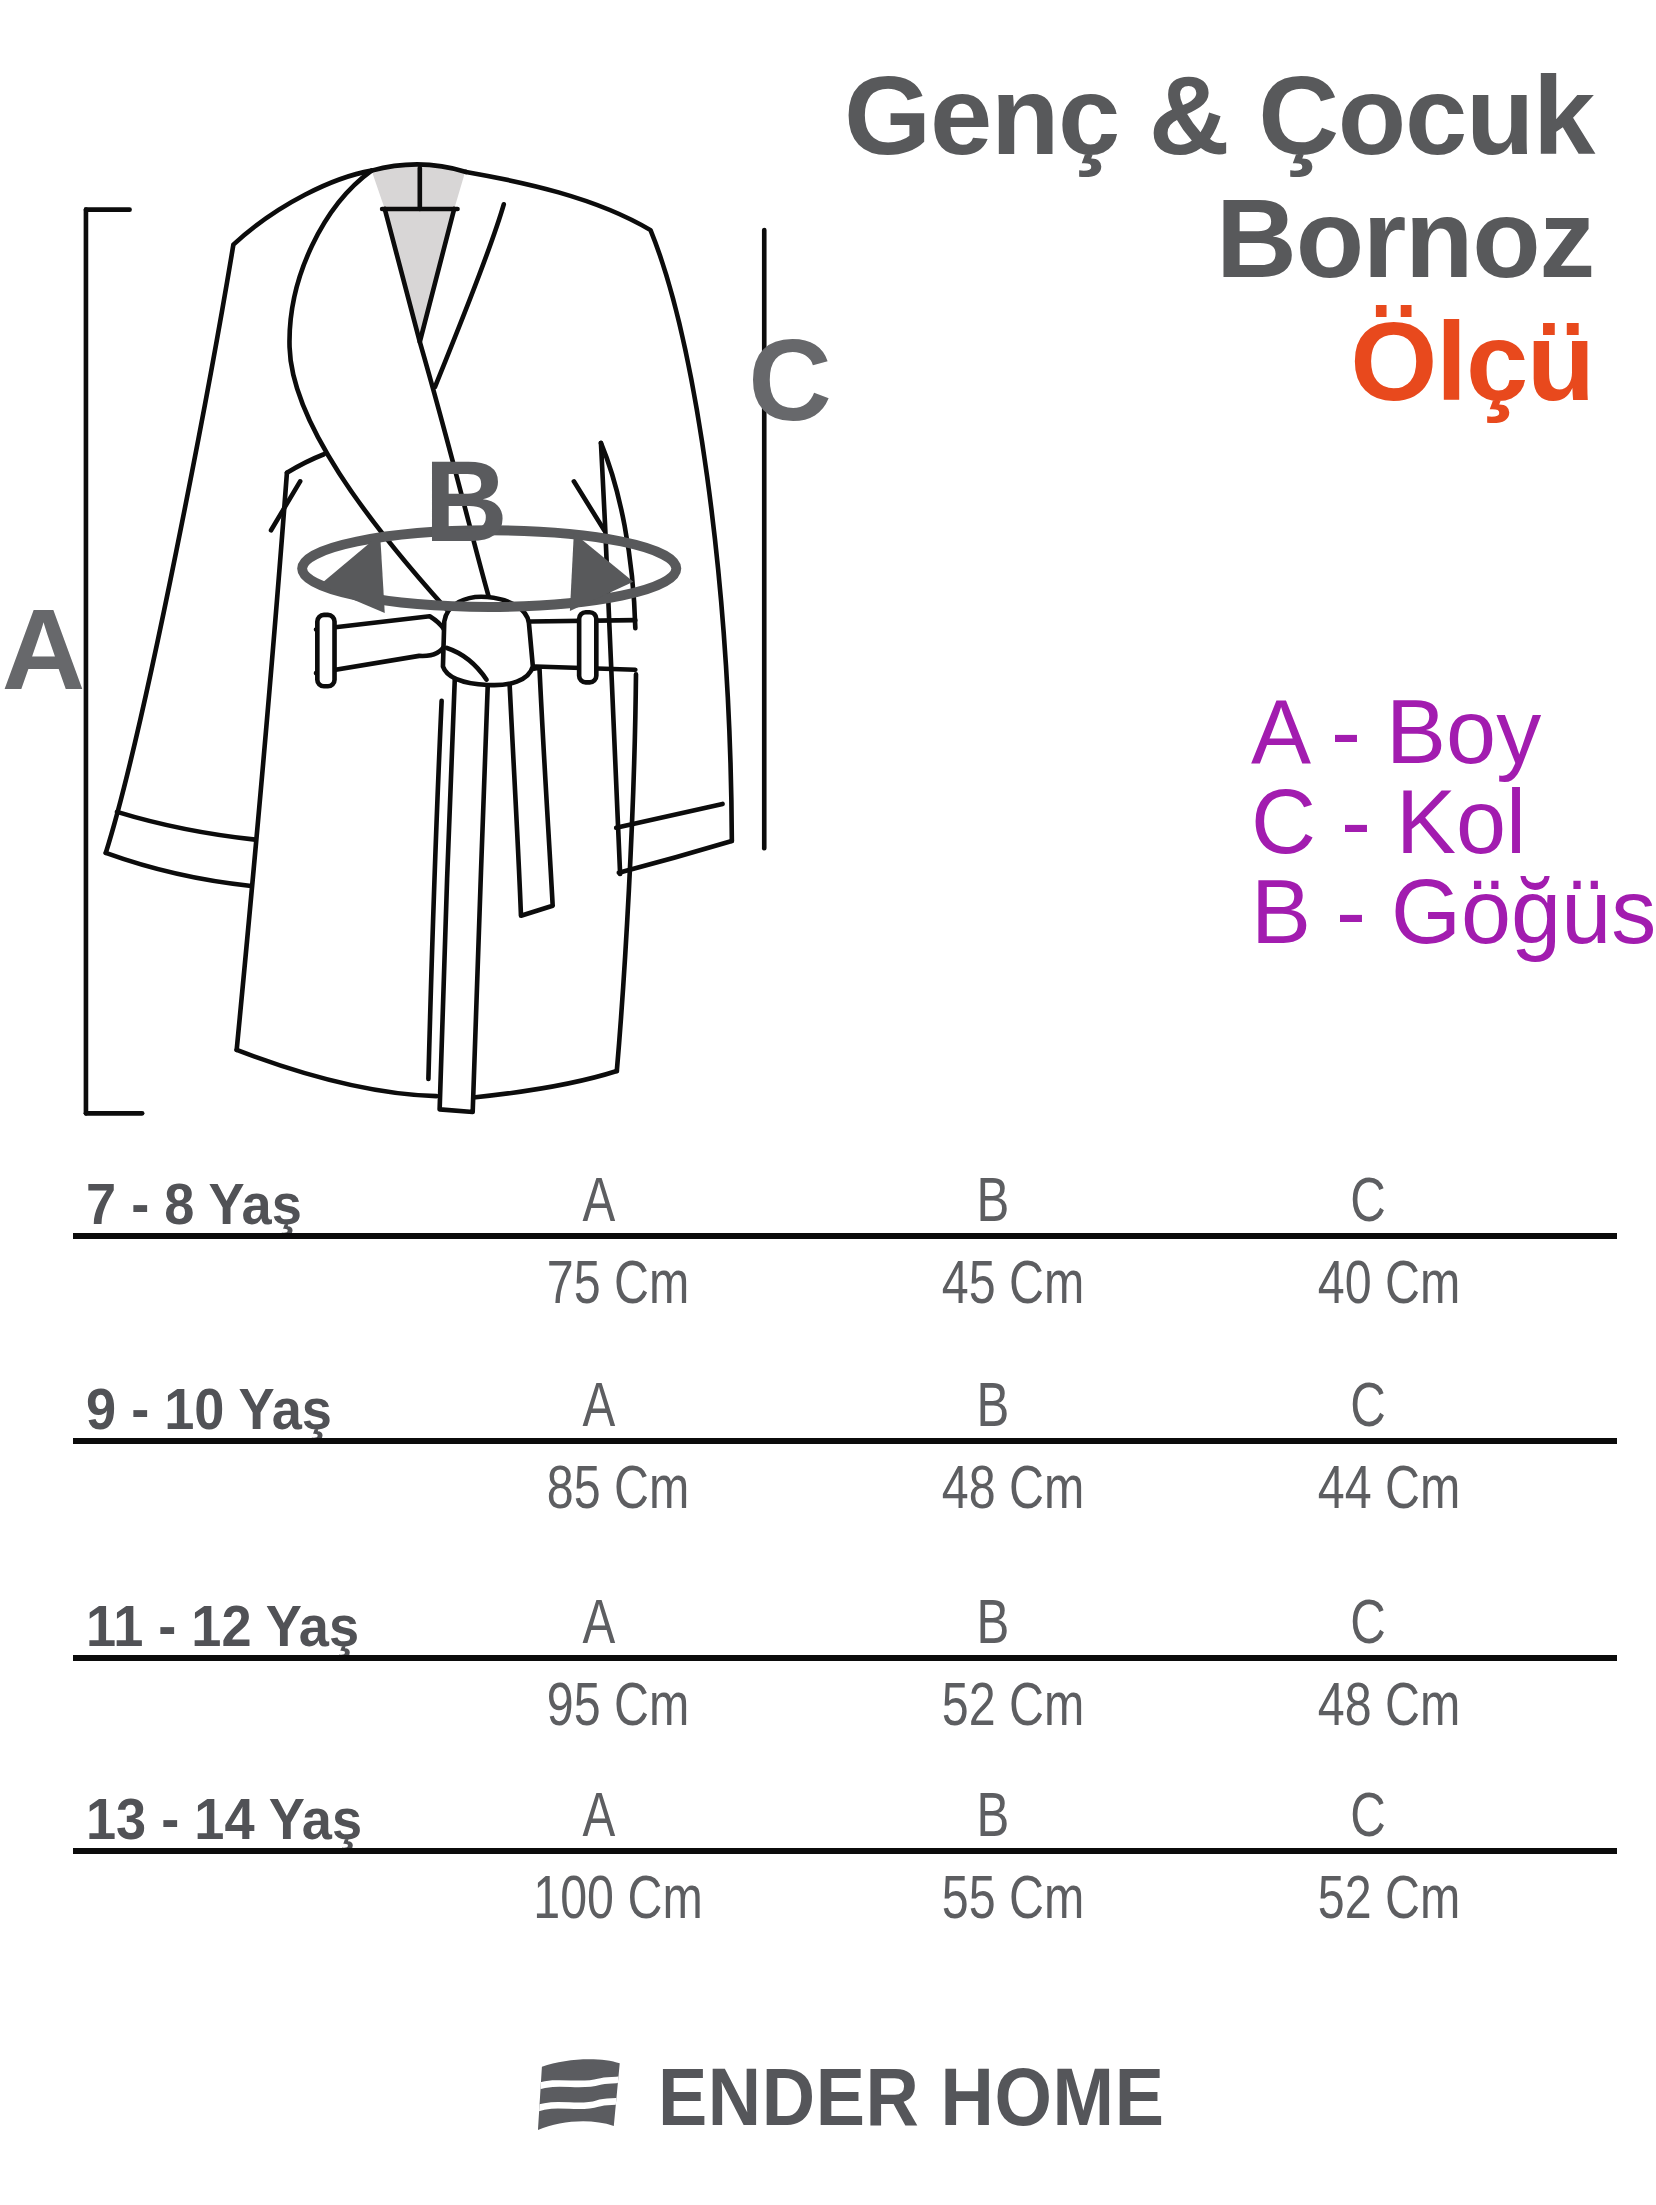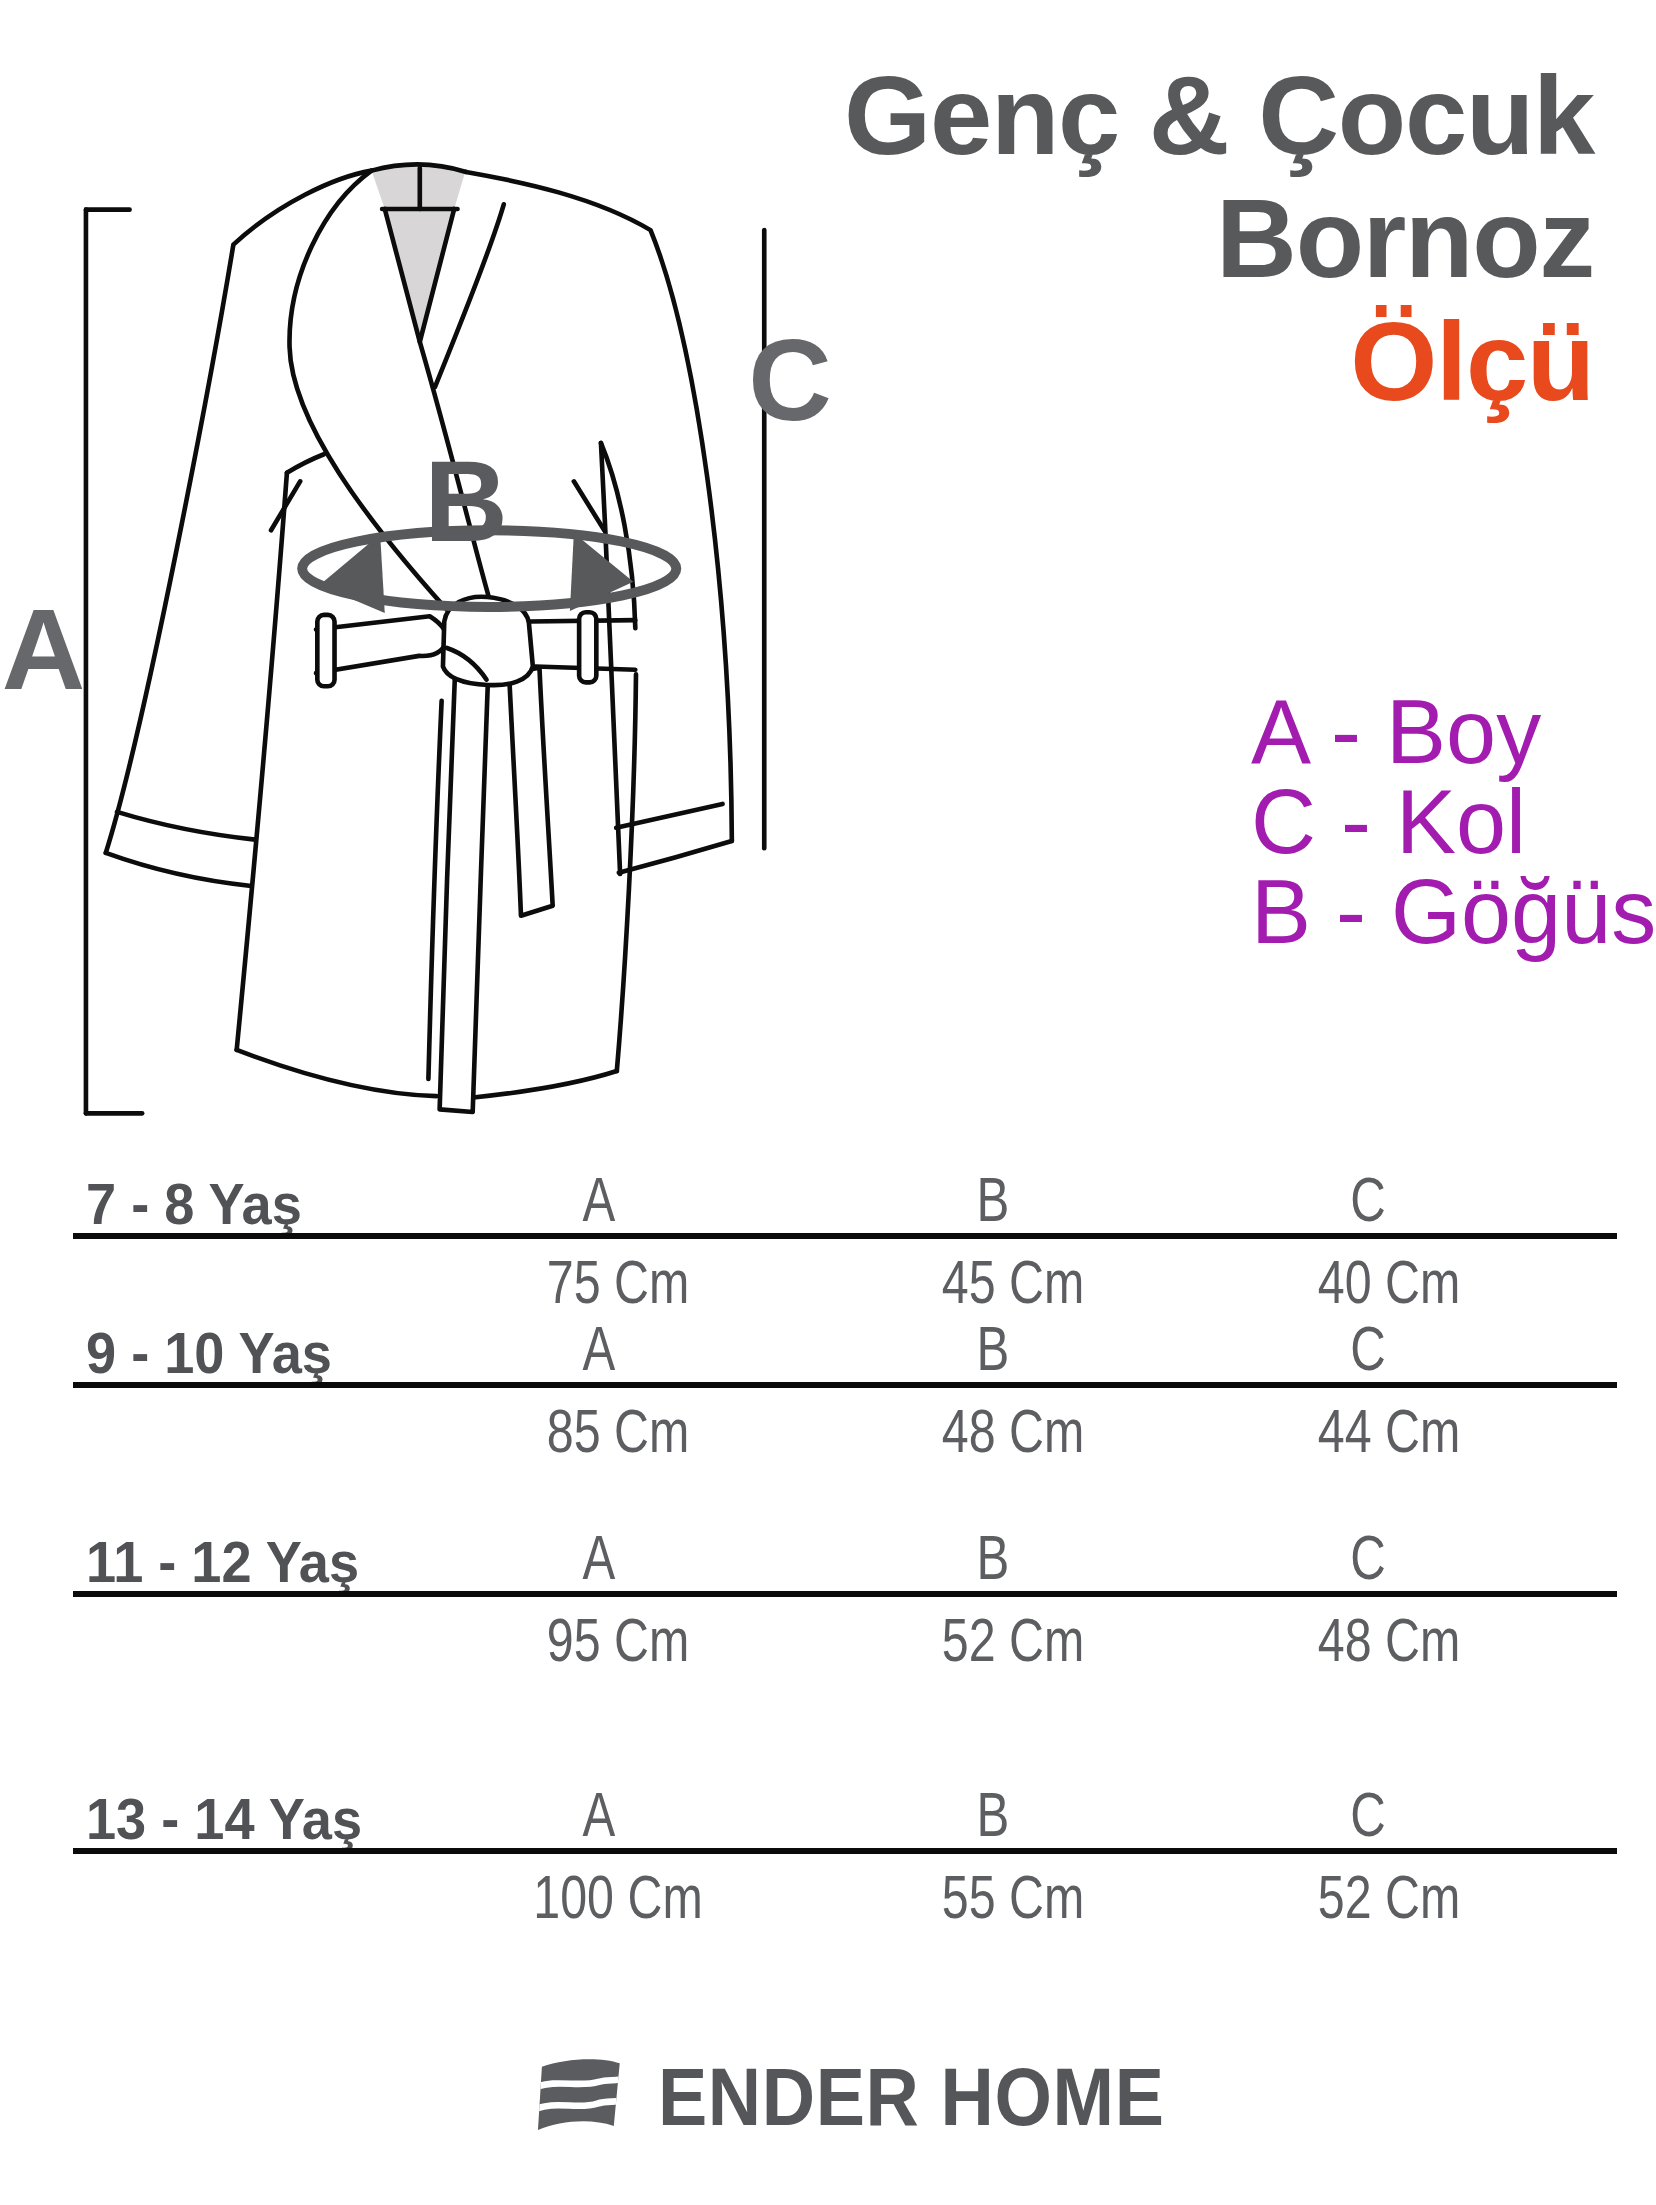--- a/index.html
+++ b/index.html
@@ -142,32 +142,32 @@
     <div class="row-age">7 - 8 Yaş</div>
     <div class="col-header cx-a"><span>A</span></div>
     <div class="col-header cx-b"><span>B</span></div>
     <div class="col-header cx-c"><span>C</span></div>
     <div class="row-line"></div>
     <div class="col-value vx-a"><span>75 Cm</span></div>
     <div class="col-value vx-b"><span>45 Cm</span></div>
     <div class="col-value vx-c"><span>40 Cm</span></div>
   </div>
 
-  <div class="size-row" style="top:1296px;">
+  <div class="size-row" style="top:1352px;">
     <div class="row-age">9 - 10 Yaş</div>
     <div class="col-header cx-a"><span>A</span></div>
     <div class="col-header cx-b"><span>B</span></div>
     <div class="col-header cx-c"><span>C</span></div>
     <div class="row-line"></div>
     <div class="col-value vx-a"><span>85 Cm</span></div>
     <div class="col-value vx-b"><span>48 Cm</span></div>
     <div class="col-value vx-c"><span>44 Cm</span></div>
   </div>
 
-  <div class="size-row" style="top:1505px;">
+  <div class="size-row" style="top:1569px;">
     <div class="row-age">11 - 12 Yaş</div>
     <div class="col-header cx-a"><span>A</span></div>
     <div class="col-header cx-b"><span>B</span></div>
     <div class="col-header cx-c"><span>C</span></div>
     <div class="row-line"></div>
     <div class="col-value vx-a"><span>95 Cm</span></div>
     <div class="col-value vx-b"><span>52 Cm</span></div>
     <div class="col-value vx-c"><span>48 Cm</span></div>
   </div>
 

